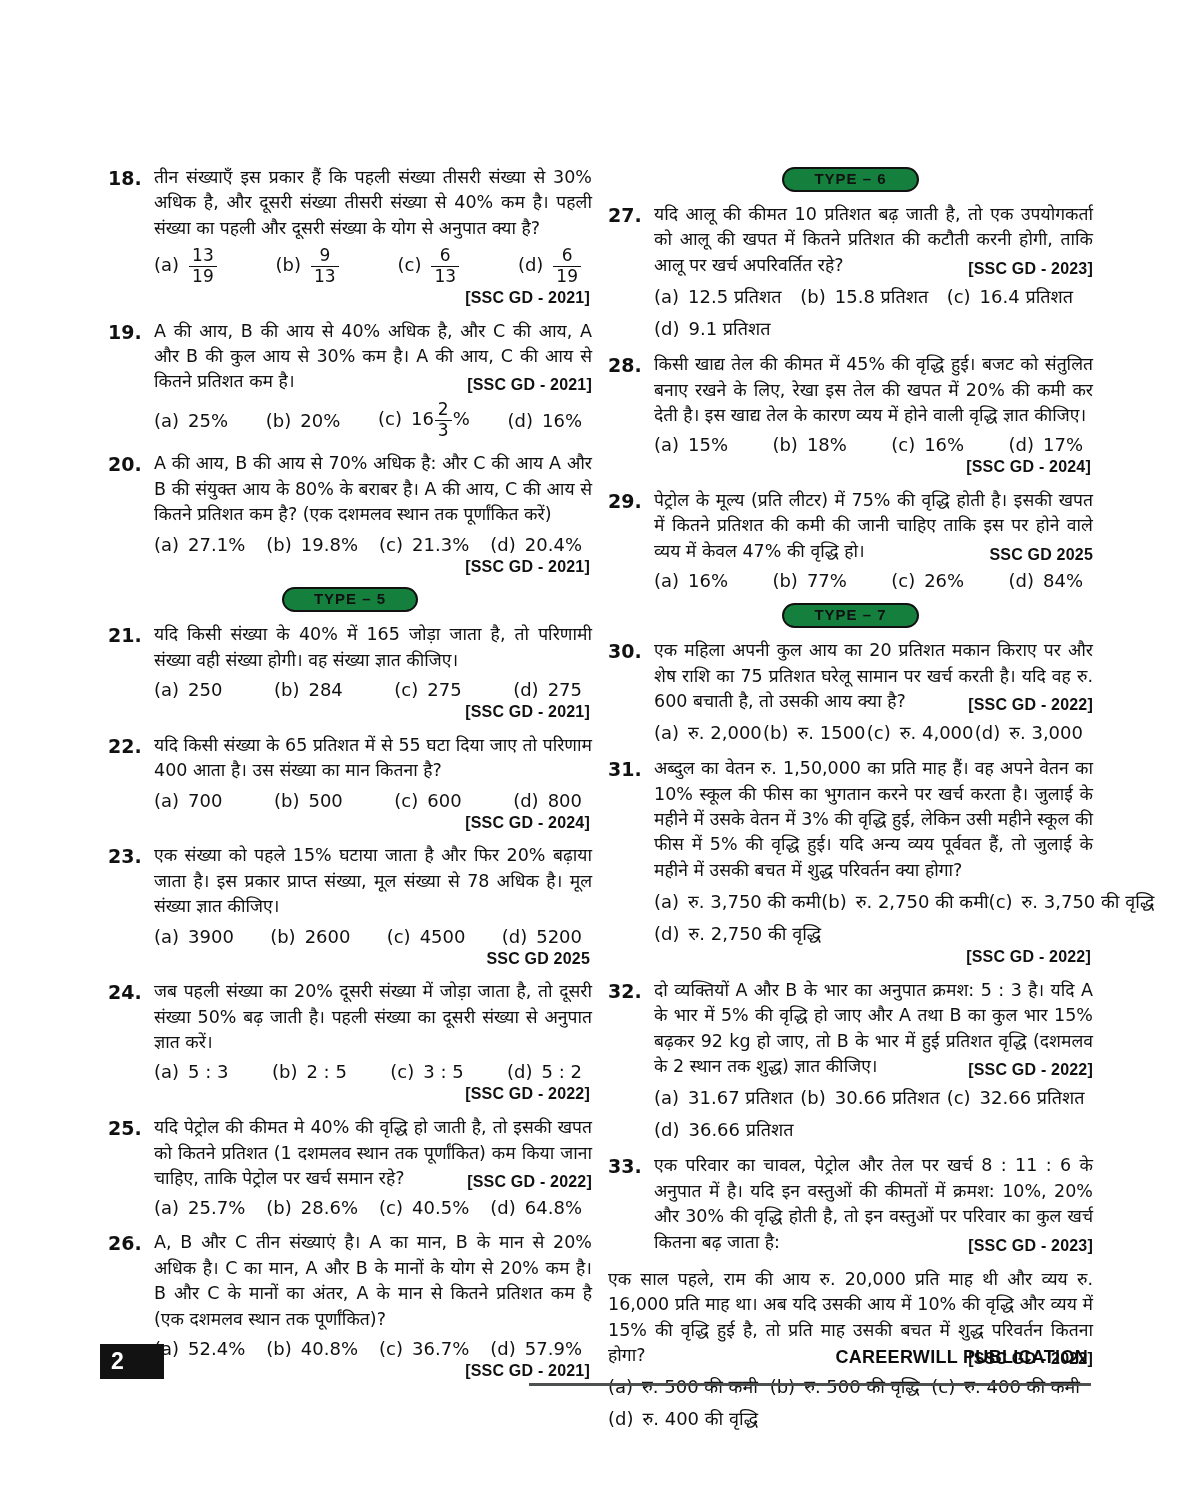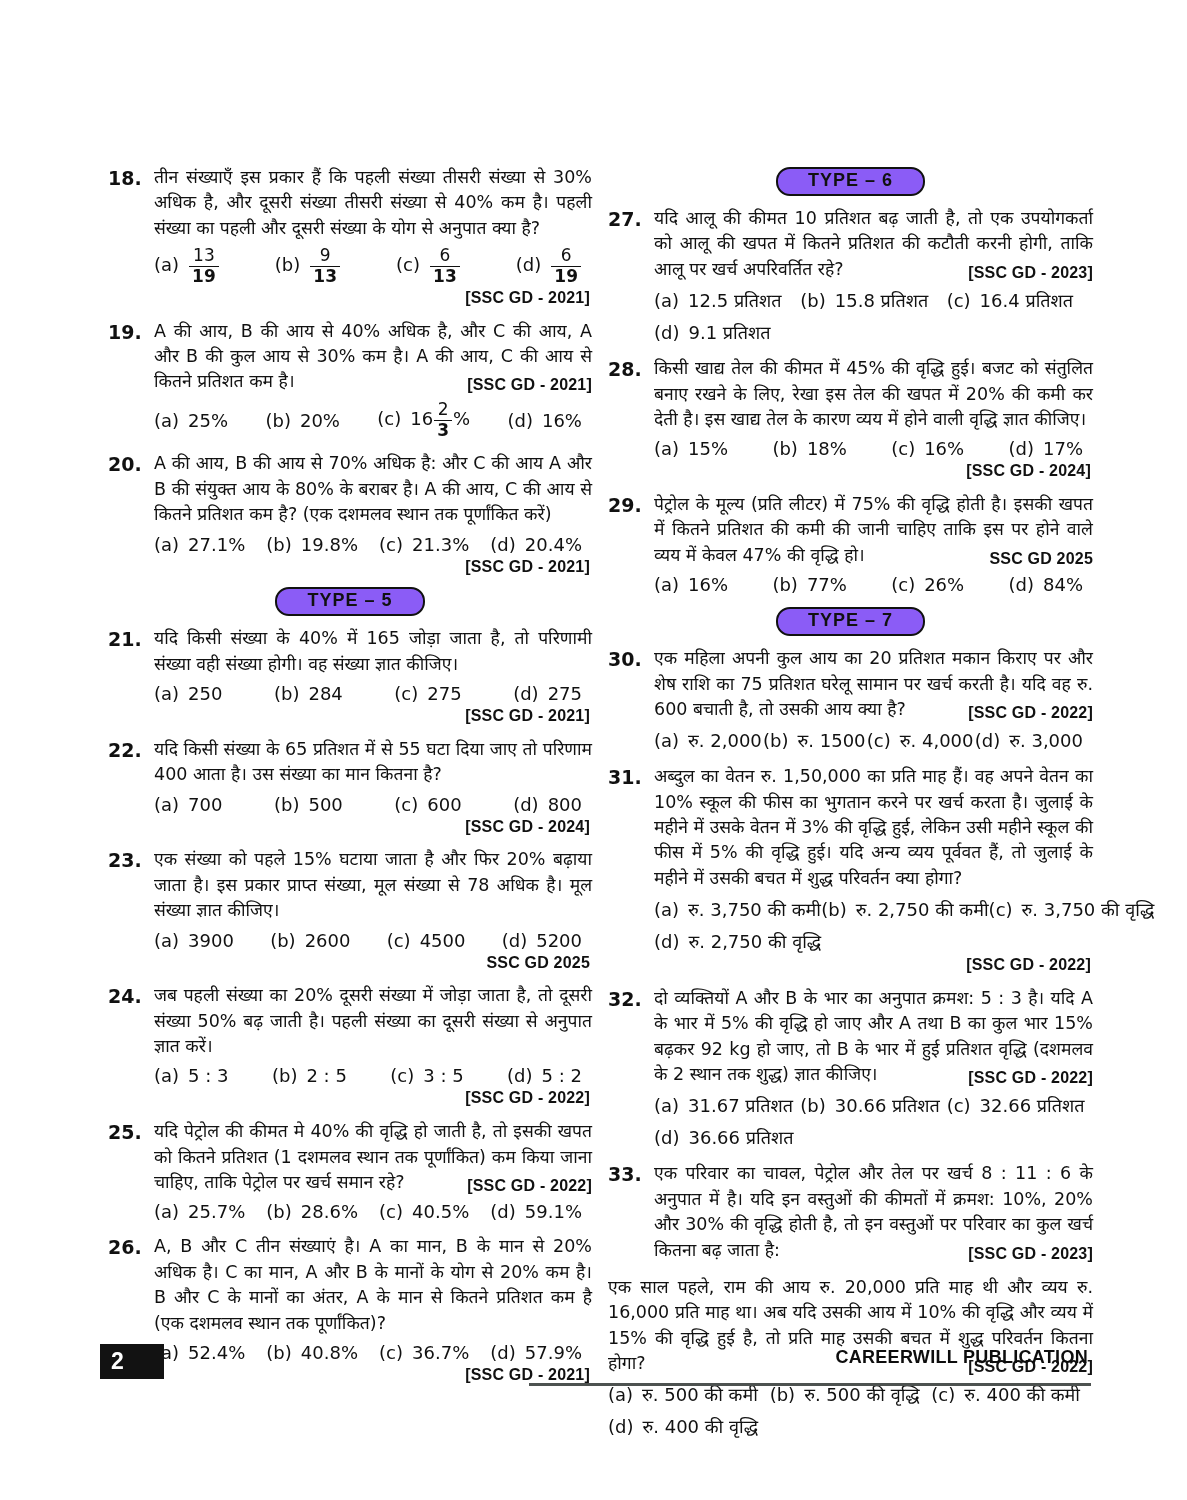--- a/index.html
+++ b/index.html
@@ -40,27 +40,27 @@
     display:grid;grid-template-columns:1fr 1fr 1fr;row-gap:8px;
     margin:6px 0 2px 0;font-size:18px;
   }
   .opt{white-space:nowrap;}
   .opt-label{margin-right:9px;}
   .frac{
     display:inline-block;vertical-align:middle;text-align:center;
     line-height:1.05;font-size:17px;margin:0 1px;
   }
   .frac .num{display:block;border-bottom:1.6px solid #111;padding:0 3px 1px;}
-  .frac .den{display:block;padding:1px 3px 0;font-weight:bold;}
+  .frac .den{display:block;padding:1px 3px 0;}
   
   .type-box-wrap{text-align:center;margin:2px 0 10px 0;}
   .type-box{
     display:inline-block;border:2.5px solid #111;border-radius:14px;
     padding:1px 30px 3px;font-family:"Liberation Sans","DejaVu Sans",sans-serif;
-    font-weight:bold;font-size:18px;letter-spacing:1px;background:#8b5cf6;
+    font-weight:bold;font-size:15px;letter-spacing:1px;background:#15803d;
   }
   
   .page-num-box{
     position:absolute;left:100px;top:1344px;width:64px;height:35px;
     background:#121212;color:#fff;display:flex;align-items:center;
     font-family:"Liberation Sans","DejaVu Sans",sans-serif;
     font-weight:bold;font-size:23px;padding-left:11px;box-sizing:border-box;
   }
   .publisher{
     position:absolute;right:99px;top:1347px;
@@ -169,21 +169,21 @@
         </div>
       </div>
       <div class="q">
         <span class="q-num">25.</span>
         <div class="q-body">
           <p class="q-text">यदि पेट्रोल की कीमत मे 40% की वृद्धि हो जाती है, तो इसकी खपत को कितने प्रतिशत (1 दशमलव स्थान तक पूर्णांकित) कम किया जाना चाहिए, ताकि पेट्रोल पर खर्च समान रहे?<span class="src src-inline">[SSC GD - 2022]</span></p>
           <div class="opts-row">
             <span class="opt"><span class="opt-label">(a)</span><span class="opt-value">25.7%</span></span>
             <span class="opt"><span class="opt-label">(b)</span><span class="opt-value">28.6%</span></span>
             <span class="opt"><span class="opt-label">(c)</span><span class="opt-value">40.5%</span></span>
-            <span class="opt"><span class="opt-label">(d)</span><span class="opt-value">59.1%</span></span>
+            <span class="opt"><span class="opt-label">(d)</span><span class="opt-value">64.8%</span></span>
           </div>
         </div>
       </div>
       <div class="q">
         <span class="q-num">26.</span>
         <div class="q-body">
           <p class="q-text">A, B और C तीन संख्याएं है। A का मान, B के मान से 20% अधिक है। C का मान, A और B के मानों के योग से 20% कम है। B और C के मानों का अंतर, A के मान से कितने प्रतिशत कम है (एक दशमलव स्थान तक पूर्णांकित)?</p>
           <div class="opts-row">
             <span class="opt"><span class="opt-label">(a)</span><span class="opt-value">52.4%</span></span>
             <span class="opt"><span class="opt-label">(b)</span><span class="opt-value">40.8%</span></span>

